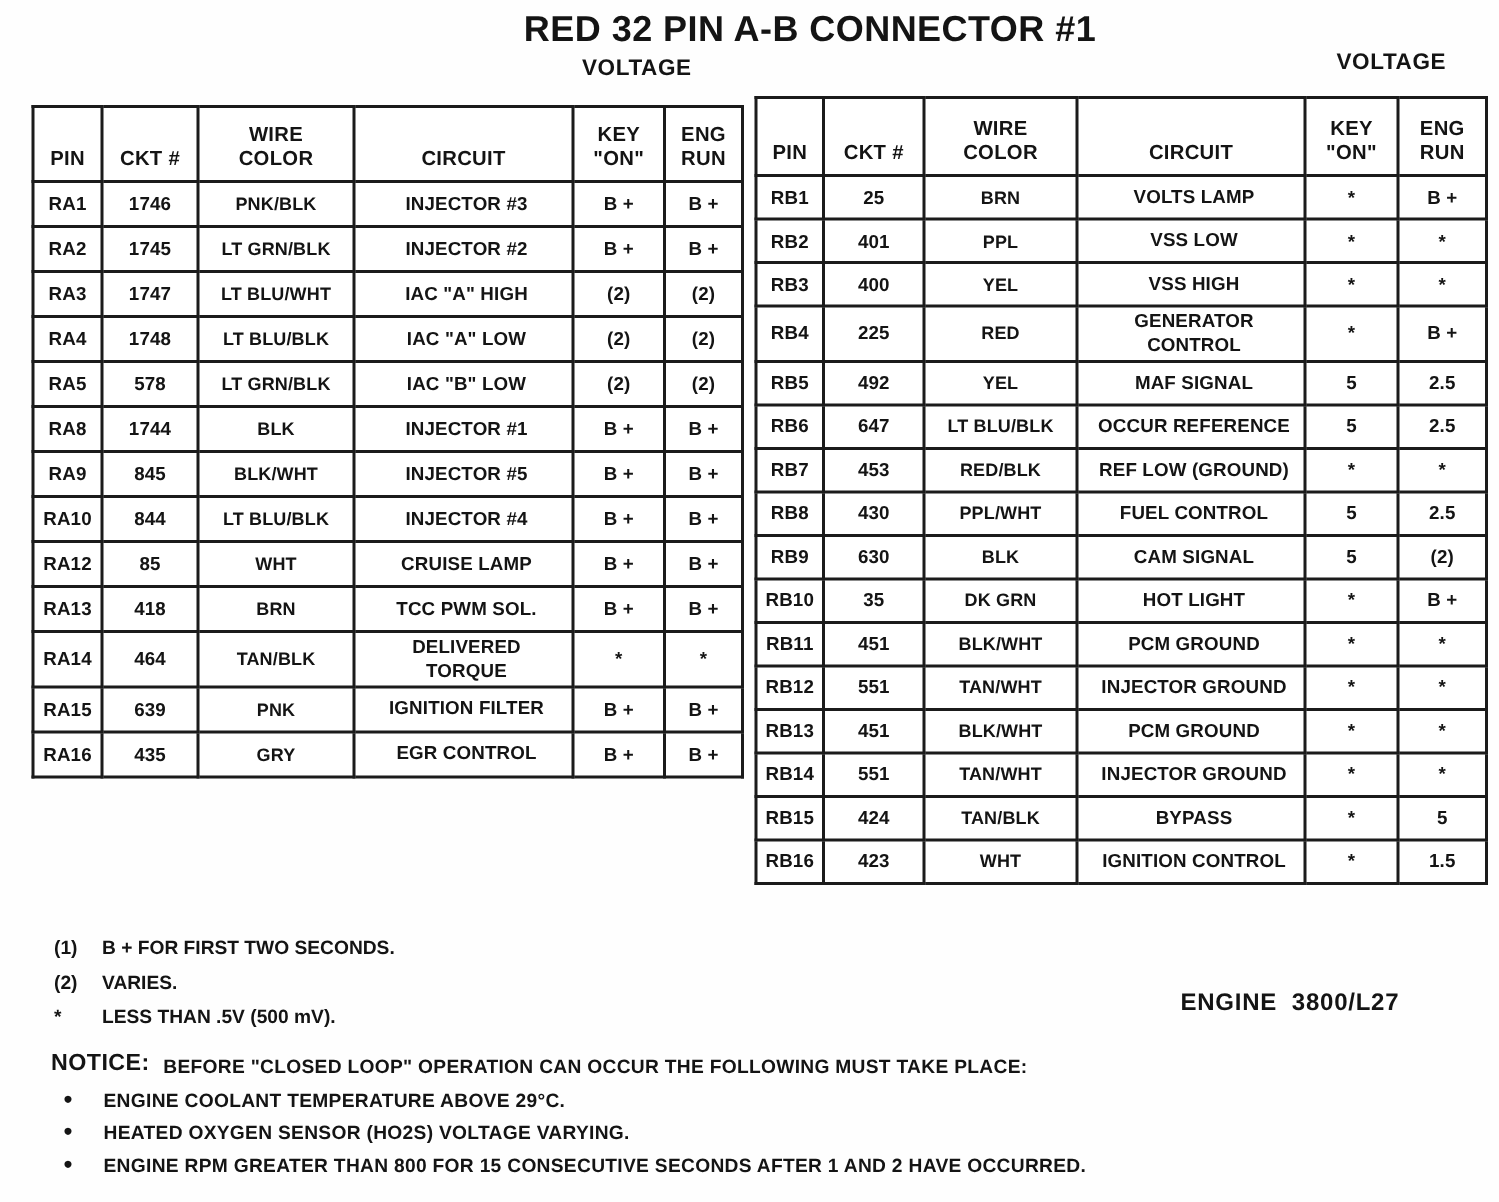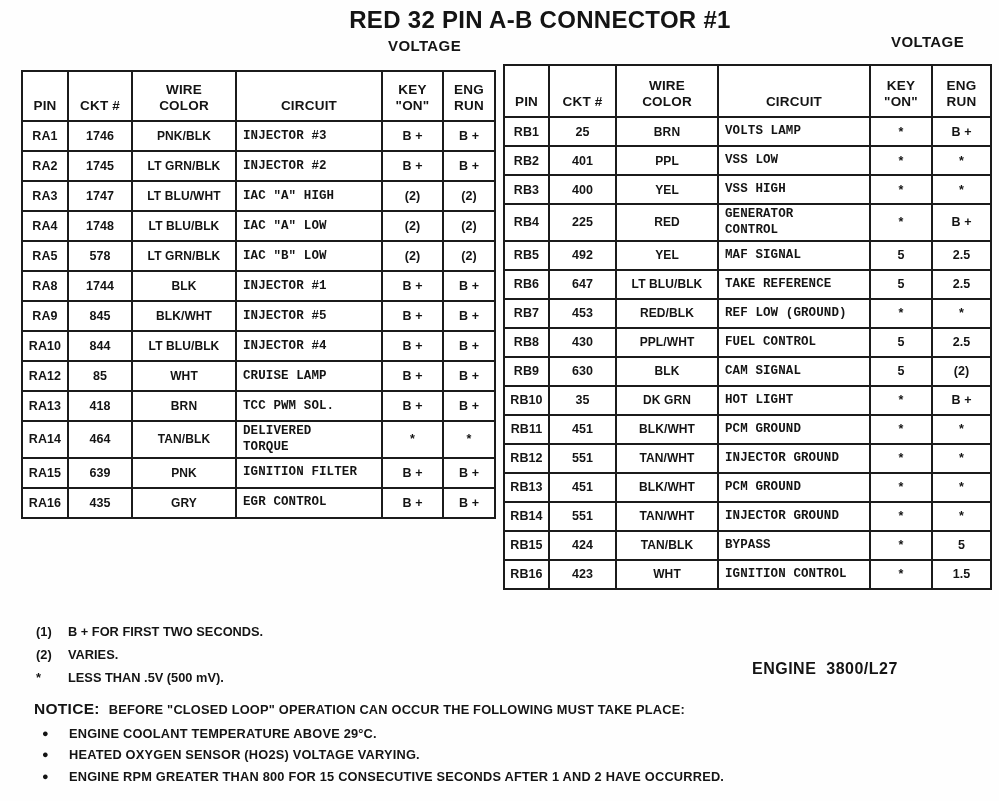--- a/index.html
+++ b/index.html
@@ -39,35 +39,35 @@
   #table-a tbody tr { height:30px;margin-top:48px; }
   #table-b tbody tr { height:29px; }
 
   .pinout td {
     font-size:12.5px; padding:1px 2px; text-align:center;
     vertical-align:middle; letter-spacing:0.1px;
   }
   .pinout td.c0 { font-size:12.5px; }
   .pinout td.c2 { font-size:12px; }
   .pinout td.c3 {
-    text-align:left; padding-left:6px;
-    white-space:pre-line; line-height:1.3; font-size:12.5px;font-family:Liberation Mono, monospace;
+    text-align:center; padding-left:6px;
+    white-space:pre-line; line-height:1.3; font-size:12.5px;
   }
   .pinout td.c4, .pinout td.c5 { font-size:12.5px; }
 
   .footnotes { position:absolute; left:36px; top:624px; font-size:12.8px; }
   .footnote-row { display:flex; margin-bottom:8px; }
   .footnote-symbol { width:32px; }
   .engine-label {
-    position:absolute; left:752px; top:660px;
+    position:absolute; left:787px; top:660px;
     font-size:16px; white-space:pre; letter-spacing:0.5px;
   }
 
   .notice { position:absolute; left:34px; top:700px; width:930px; }
-  .notice-line { display:flex; align-items:center; }
+  .notice-line { display:flex; align-items:flex-end; }
   .notice-label { font-size:15.5px; letter-spacing:0.3px; }
   .notice-text  { font-size:12.8px; margin-left:9px; letter-spacing:0.2px; }
   .notice-bullets { margin:8px 0 0 0; padding:0; list-style:none; }
   .notice-bullets li { display:flex; margin-bottom:6px; font-size:12.8px; letter-spacing:0.2px; }
   .bullet-icon { width:27px; padding-left:8px; font-size:11px; line-height:1.4; }
 </style>
 </head>
 <body>
 
 <div class="page">
@@ -268,21 +268,21 @@
           <td class="c1">492</td>
           <td class="c2">YEL</td>
           <td class="c3">MAF SIGNAL</td>
           <td class="c4">5</td>
           <td class="c5">2.5</td>
         </tr>
         <tr>
           <td class="c0">RB6</td>
           <td class="c1">647</td>
           <td class="c2">LT BLU/BLK</td>
-          <td class="c3">TAKE REFERENCE</td>
+          <td class="c3">OCCUR REFERENCE</td>
           <td class="c4">5</td>
           <td class="c5">2.5</td>
         </tr>
         <tr>
           <td class="c0">RB7</td>
           <td class="c1">453</td>
           <td class="c2">RED/BLK</td>
           <td class="c3">REF LOW (GROUND)</td>
           <td class="c4">*</td>
           <td class="c5">*</td>

